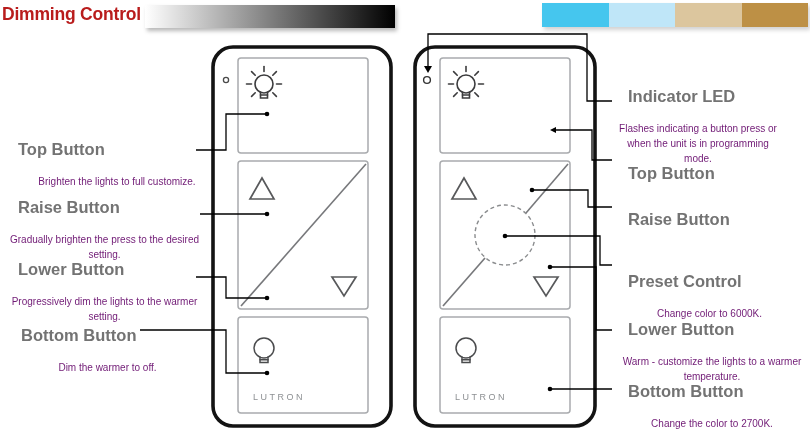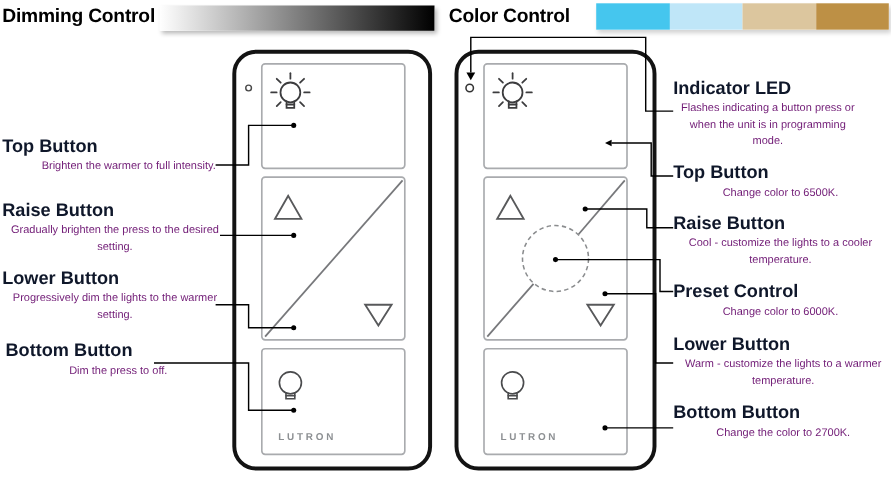--- a/index.html
+++ b/index.html
@@ -1,36 +1,35 @@
 <!DOCTYPE html>
 <html><head>
 <meta charset="utf-8">
 <style>
   html,body{margin:0;padding:0;background:#fff;}
   .canvas{position:relative;width:810px;height:437px;background:#fff;overflow:hidden;
           font-family:"Liberation Sans",sans-serif;color:#1f1f21;}
-  .sec-title{position:absolute;top:4px;font-size:17.5px;font-weight:800;letter-spacing:-0.2px;color:#000000;white-space:nowrap;}
+  .sec-title{position:absolute;top:4px;font-size:17.5px;font-weight:800;letter-spacing:-0.2px;color:#b91c1c;white-space:nowrap;}
   .grad-bar{position:absolute;left:145px;top:5px;width:250px;height:23px;box-shadow:2px 3px 4px rgba(0,0,0,.28);}
   .swatch-bar{position:absolute;left:542px;top:3px;width:266px;height:24px;display:flex;box-shadow:2px 3px 4px rgba(0,0,0,.18);}
   .swatch-bar>div{flex:1 1 0;}
   .art{position:absolute;left:0;top:0;}
   .callout{position:absolute;}
-  .callout h3{margin:0;font-size:16.5px;line-height:18px;font-weight:800;color:#0f172a;white-space:nowrap;}
+  .callout h3{margin:16px;font-size:16.5px;line-height:18px;font-weight:800;color:#737373;white-space:nowrap;}
   .callout p{margin:2px 0 0 0;font-size:10px;line-height:15px;color:#701a75;text-align:center;}
-  .brand{position:absolute;font-size:9px;font-weight:700;letter-spacing:2.5px;color:#8d9093;white-space:nowrap;}
+  .brand{position:absolute;font-size:9px;font-weight:400;letter-spacing:2.5px;color:#8d9093;white-space:nowrap;}
 </style>
 </head>
 <body>
 
 <div class="canvas">
 
   <div class="sec-title" style="left:2px">Dimming Control</div>
   <div class="grad-bar" style="background: linear-gradient(to right, rgb(255, 255, 255), rgb(0, 0, 0));"></div>
 
-  <div class="sec-title" style="left:408px">Color Control</div>
   <div class="swatch-bar">
     <div style="background: rgb(69, 198, 238);"></div>
     <div style="background: rgb(191, 230, 248);"></div>
     <div style="background: rgb(220, 198, 158);"></div>
     <div style="background: rgb(189, 144, 69);"></div>
   </div>
 
   <svg class="art" width="810" height="437" viewBox="0 0 810 437">
     <defs>
       <g id="bulb-lit" fill="none" stroke="#3c3c3e" stroke-width="1.6" stroke-linecap="round">
@@ -115,46 +114,44 @@
       <circle cx="550" cy="267" r="2.3"></circle>
       <circle cx="550" cy="389" r="2.3"></circle>
     </g>
   </svg>
 
   <div class="brand" style="left:253px;top:392px">LUTRON</div>
   <div class="brand" style="left:455px;top:392px">LUTRON</div>
 
   <div class="callout" style="left:2px;top:124px;width:230px">
     <h3>Top Button</h3>
-    <p>Brighten the warmer to full intensity.</p>
+    <p>Brighten the lights to full customize.</p>
   </div>
   <div class="callout" style="left:2px;top:182px;width:205px">
     <h3>Raise Button</h3>
     <p>Gradually brighten the press to the desired setting.</p>
   </div>
   <div class="callout" style="left:2px;top:244px;width:205px">
     <h3>Lower Button</h3>
     <p>Progressively dim the lights to the warmer setting.</p>
   </div>
   <div class="callout" style="left:5px;top:310px;width:205px">
     <h3>Bottom Button</h3>
-    <p>Dim the press to off.</p>
+    <p>Dim the warmer to off.</p>
   </div>
 
   <div class="callout" style="left:612px;top:71px;width:172px">
     <h3>Indicator LED</h3>
     <p>Flashes indicating a button press or when the unit is in programming mode.</p>
   </div>
   <div class="callout" style="left:612px;top:148px;width:195px">
     <h3>Top Button</h3>
-    <p>Change color to 6500K.</p>
   </div>
   <div class="callout" style="left:612px;top:194px;width:195px">
     <h3>Raise Button</h3>
-    <p>Cool - customize the lights to a cooler temperature.</p>
   </div>
   <div class="callout" style="left:612px;top:256px;width:195px">
     <h3>Preset Control</h3>
     <p>Change color to 6000K.</p>
   </div>
   <div class="callout" style="left:612px;top:304px;width:200px">
     <h3>Lower Button</h3>
     <p>Warm - customize the lights to a warmer temperature.</p>
   </div>
   <div class="callout" style="left:612px;top:366px;width:200px">

